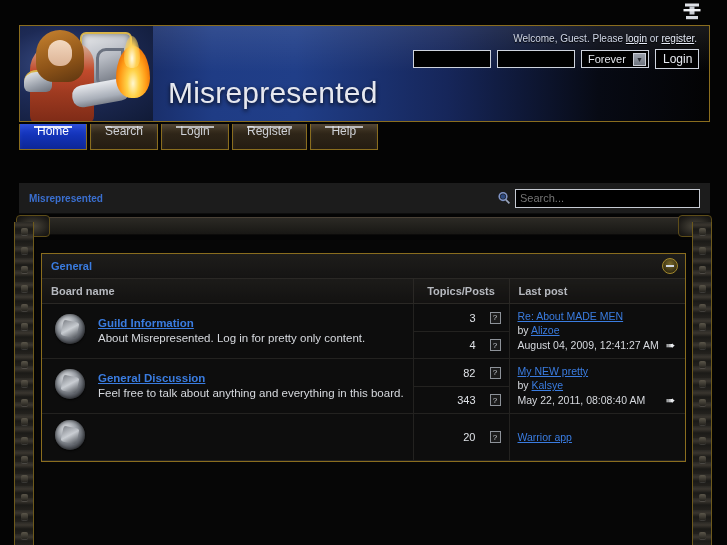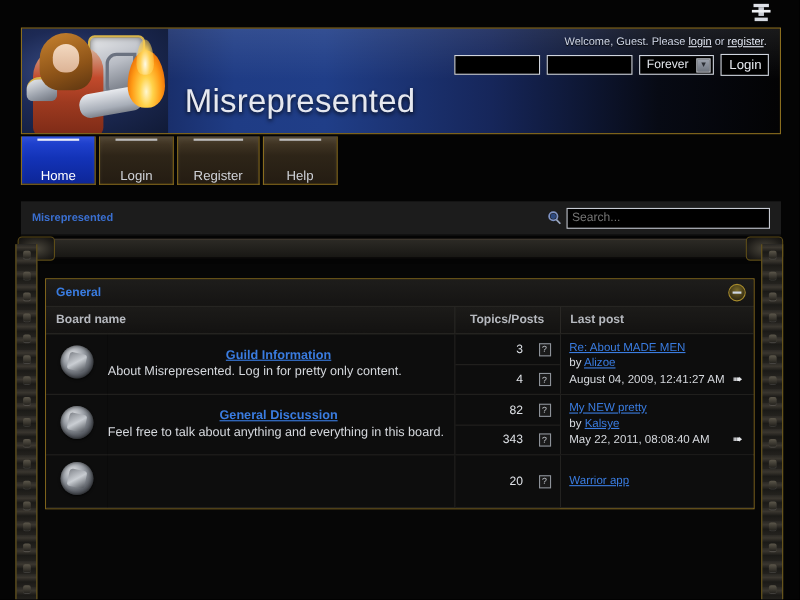--- a/index.html
+++ b/index.html
@@ -143,22 +143,22 @@
     text-shadow:0 1px 1px #000; padding-right:2px;
   }
 
   
   .navbar {
     position:absolute; left:19px; top:124px;
     width: 691px; height: 26px;
     display:flex; gap:3px; align-items:flex-start;
   }
   .tab {
-    height: 44px; min-width: 68px; padding: 0 14px;
-    display:flex; align-items:flex-end; justify-content:center;
+    height: 26px; min-width: 68px; padding: 0 14px;
+    display:flex; align-items:flex-start; justify-content:center;
     font-size: 12px; color:#cfd2d8;
     background: linear-gradient(180deg,#4a3d2a 0%, #2e2518 40%, #241c12 100%);
     border: 1px solid #8a6d1e; border-top:none;
     box-shadow: inset 0 4px 5px rgba(255,255,255,.06);
     position: relative;
     cursor: pointer;
   }
   .tab:before {
     content:""; position:absolute; left:14px; right:14px; top:2px; height:2px;
     background: rgba(225,228,235,.75);
@@ -308,21 +308,21 @@
     position: relative;
   }
   .board-medal:after {
     content:""; position:absolute; left:7px; top:7px; width:16px; height:16px;
     background: linear-gradient(140deg,#6d7178,#cfd3d8 50%,#4b4f55);
     border-radius: 3px;
     transform: rotate(12deg);
     opacity: .85;
   }
   td.c-name { padding: 7px 4px 8px 0; }
-  .board-link { font-size:11.5px; color:#3a7ce0; font-weight:bold; text-decoration:underline; display:block;text-align:center; }
+  .board-link { font-size:11.5px; color:#3a7ce0; font-weight:bold; text-decoration:underline; display:block; }
   .board-desc { font-size:11.5px; color:#d6d9de; margin-top:3px; }
   td.c-tp { width:96px; border-left:1px solid #232220; padding:0; }
   .tp-cell { display:flex; align-items:center; justify-content:flex-end; height:27px; padding-right:8px; }
   .tp-cell .num { font-size:11px; color:#dfe2e7; margin-right: 14px; }
   .tp-q {
     width:11px; height:12px; border:1px solid #8d9299; background:#1a1a1a;
     font-size:8px; color:#c6cad0; display:flex; align-items:center; justify-content:center;
   }
   .tp-div { border-top:1px solid #232220; }
   td.c-lp { width:176px; border-left:1px solid #232220; padding: 5px 8px 6px 8px; position:relative; }
@@ -369,20 +369,23 @@
           <div class="sel-arrow">▼</div>
         </div>
         <button class="login-btn">Login</button>
       </div>
     </div>
   </div>
 
   <div class="navbar">
     <div class="tab active">
         <span>Home</span>
+      </div>
+    <div class="tab">
+        <span>Search</span>
       </div>
     <div class="tab">
         <span>Login</span>
       </div>
     <div class="tab">
         <span>Register</span>
       </div>
     <div class="tab">
         <span>Help</span>
       </div>

